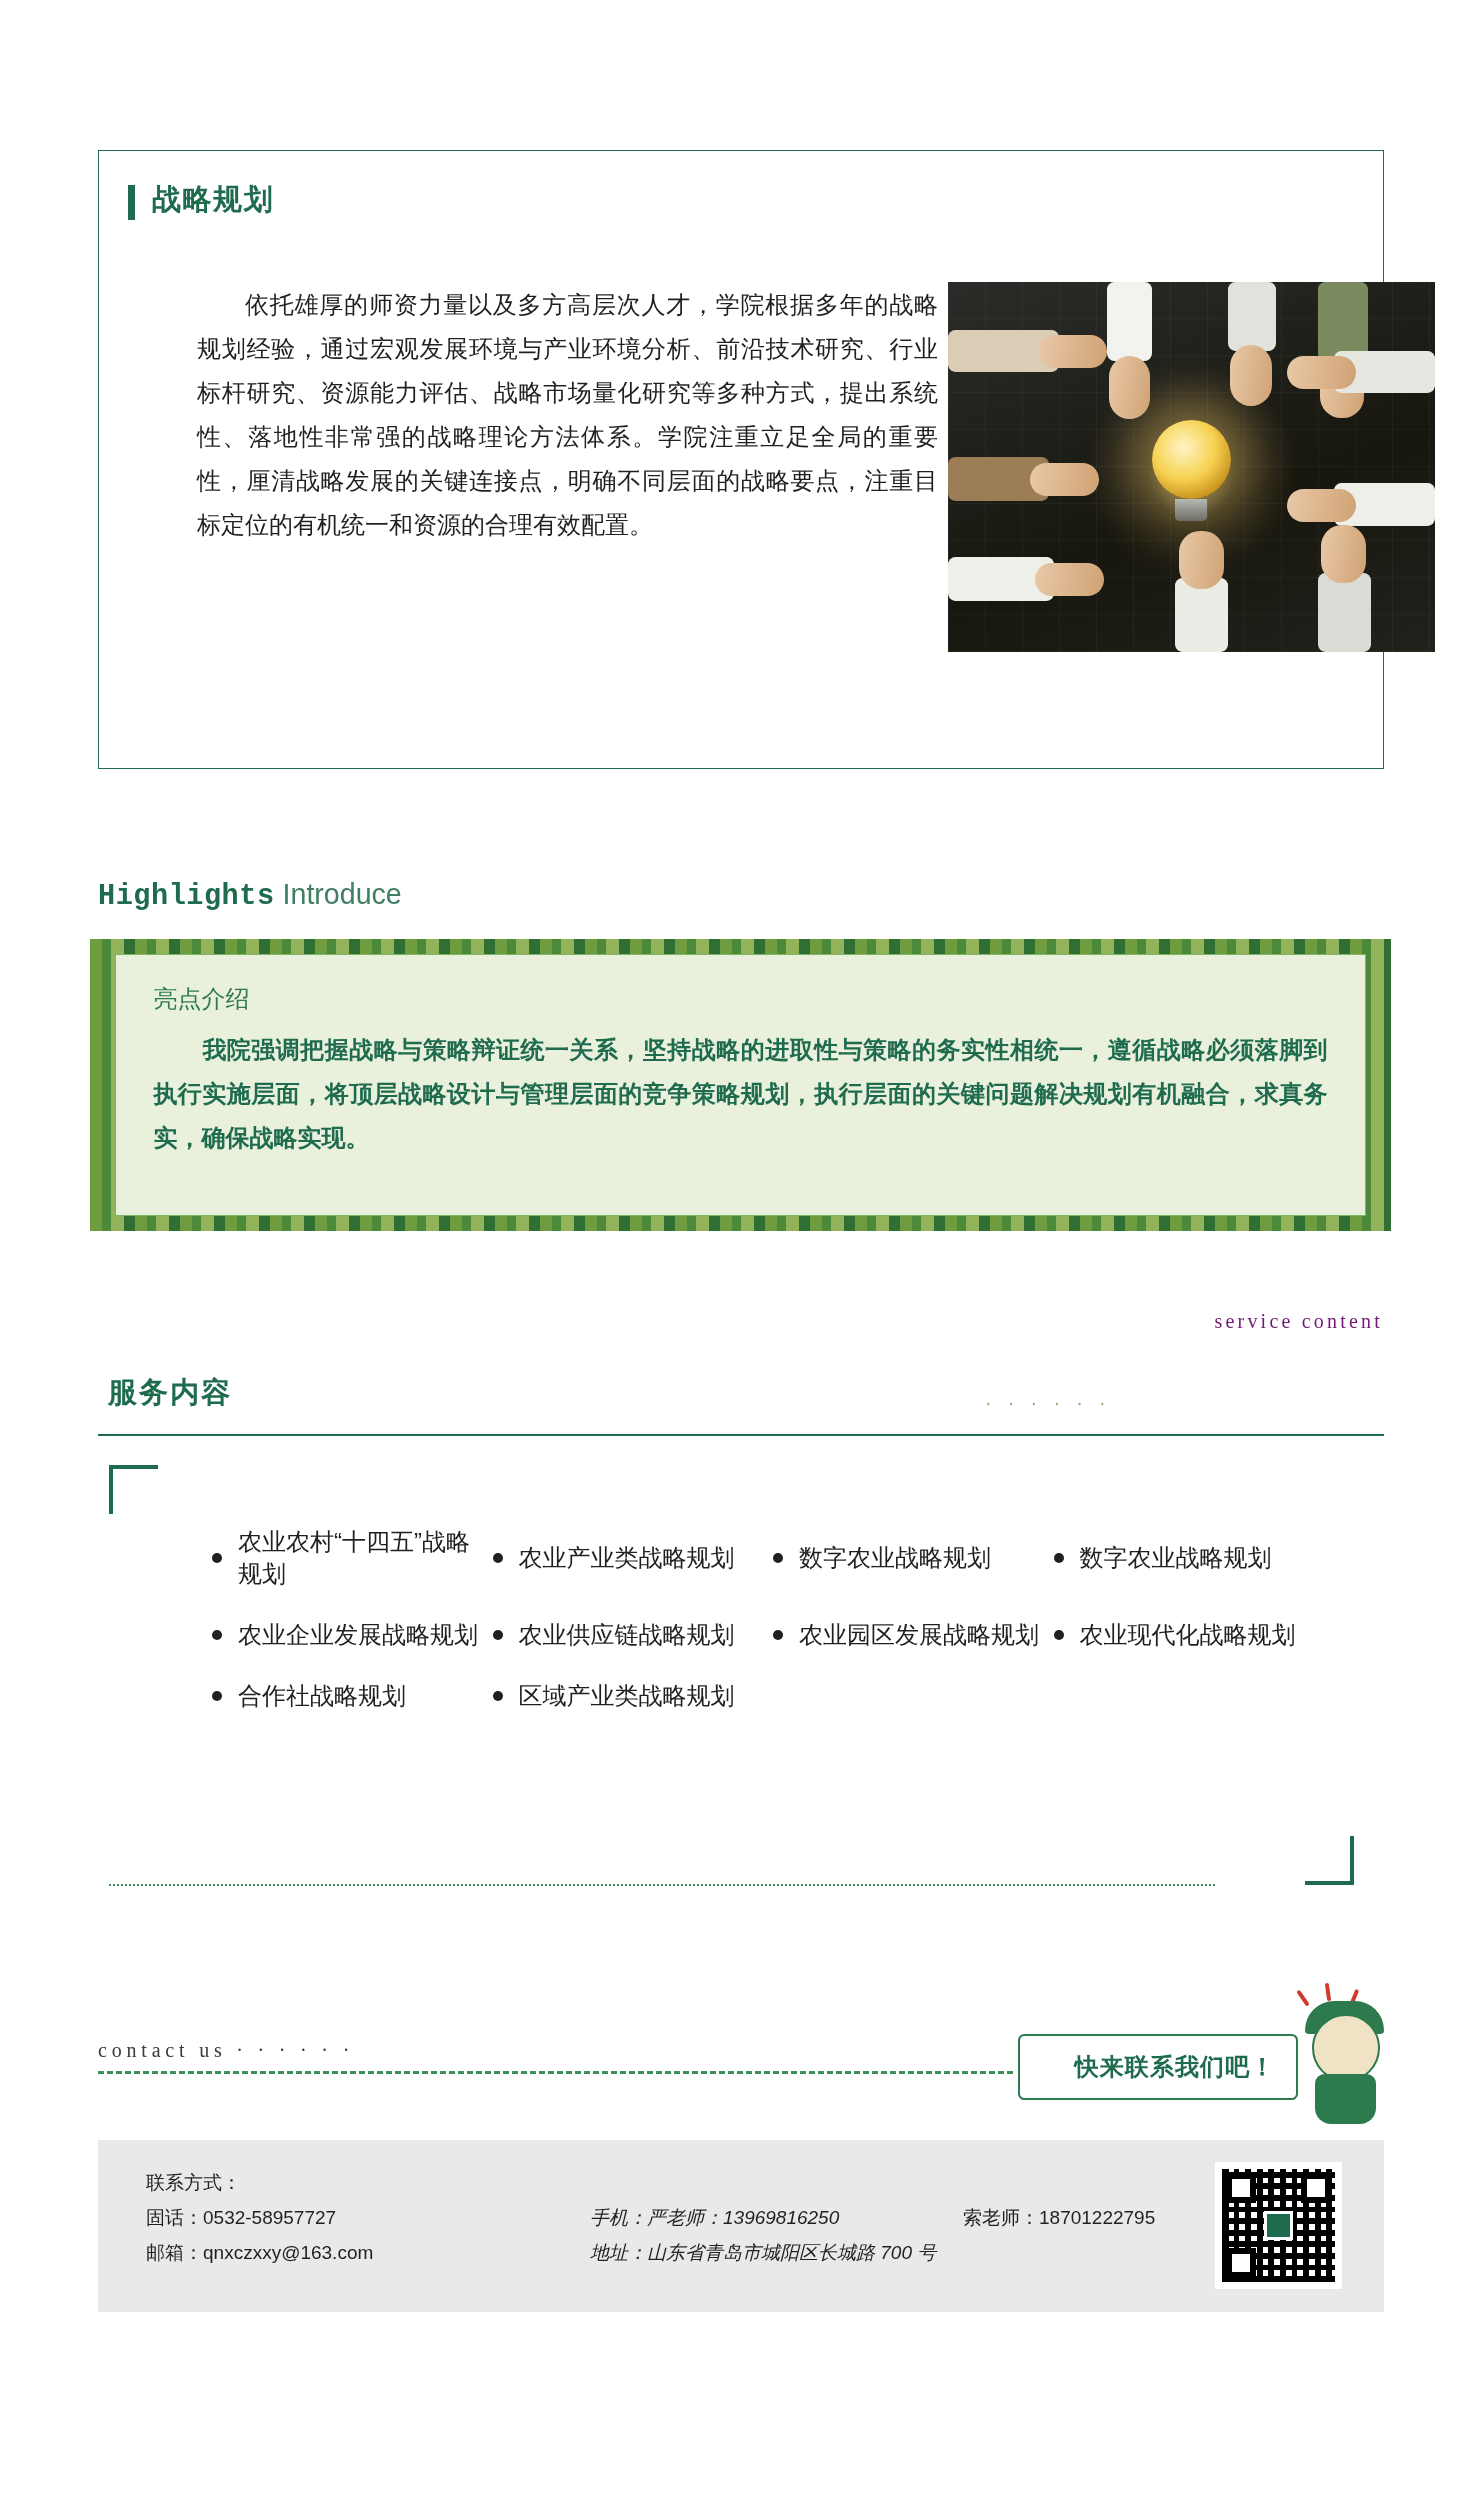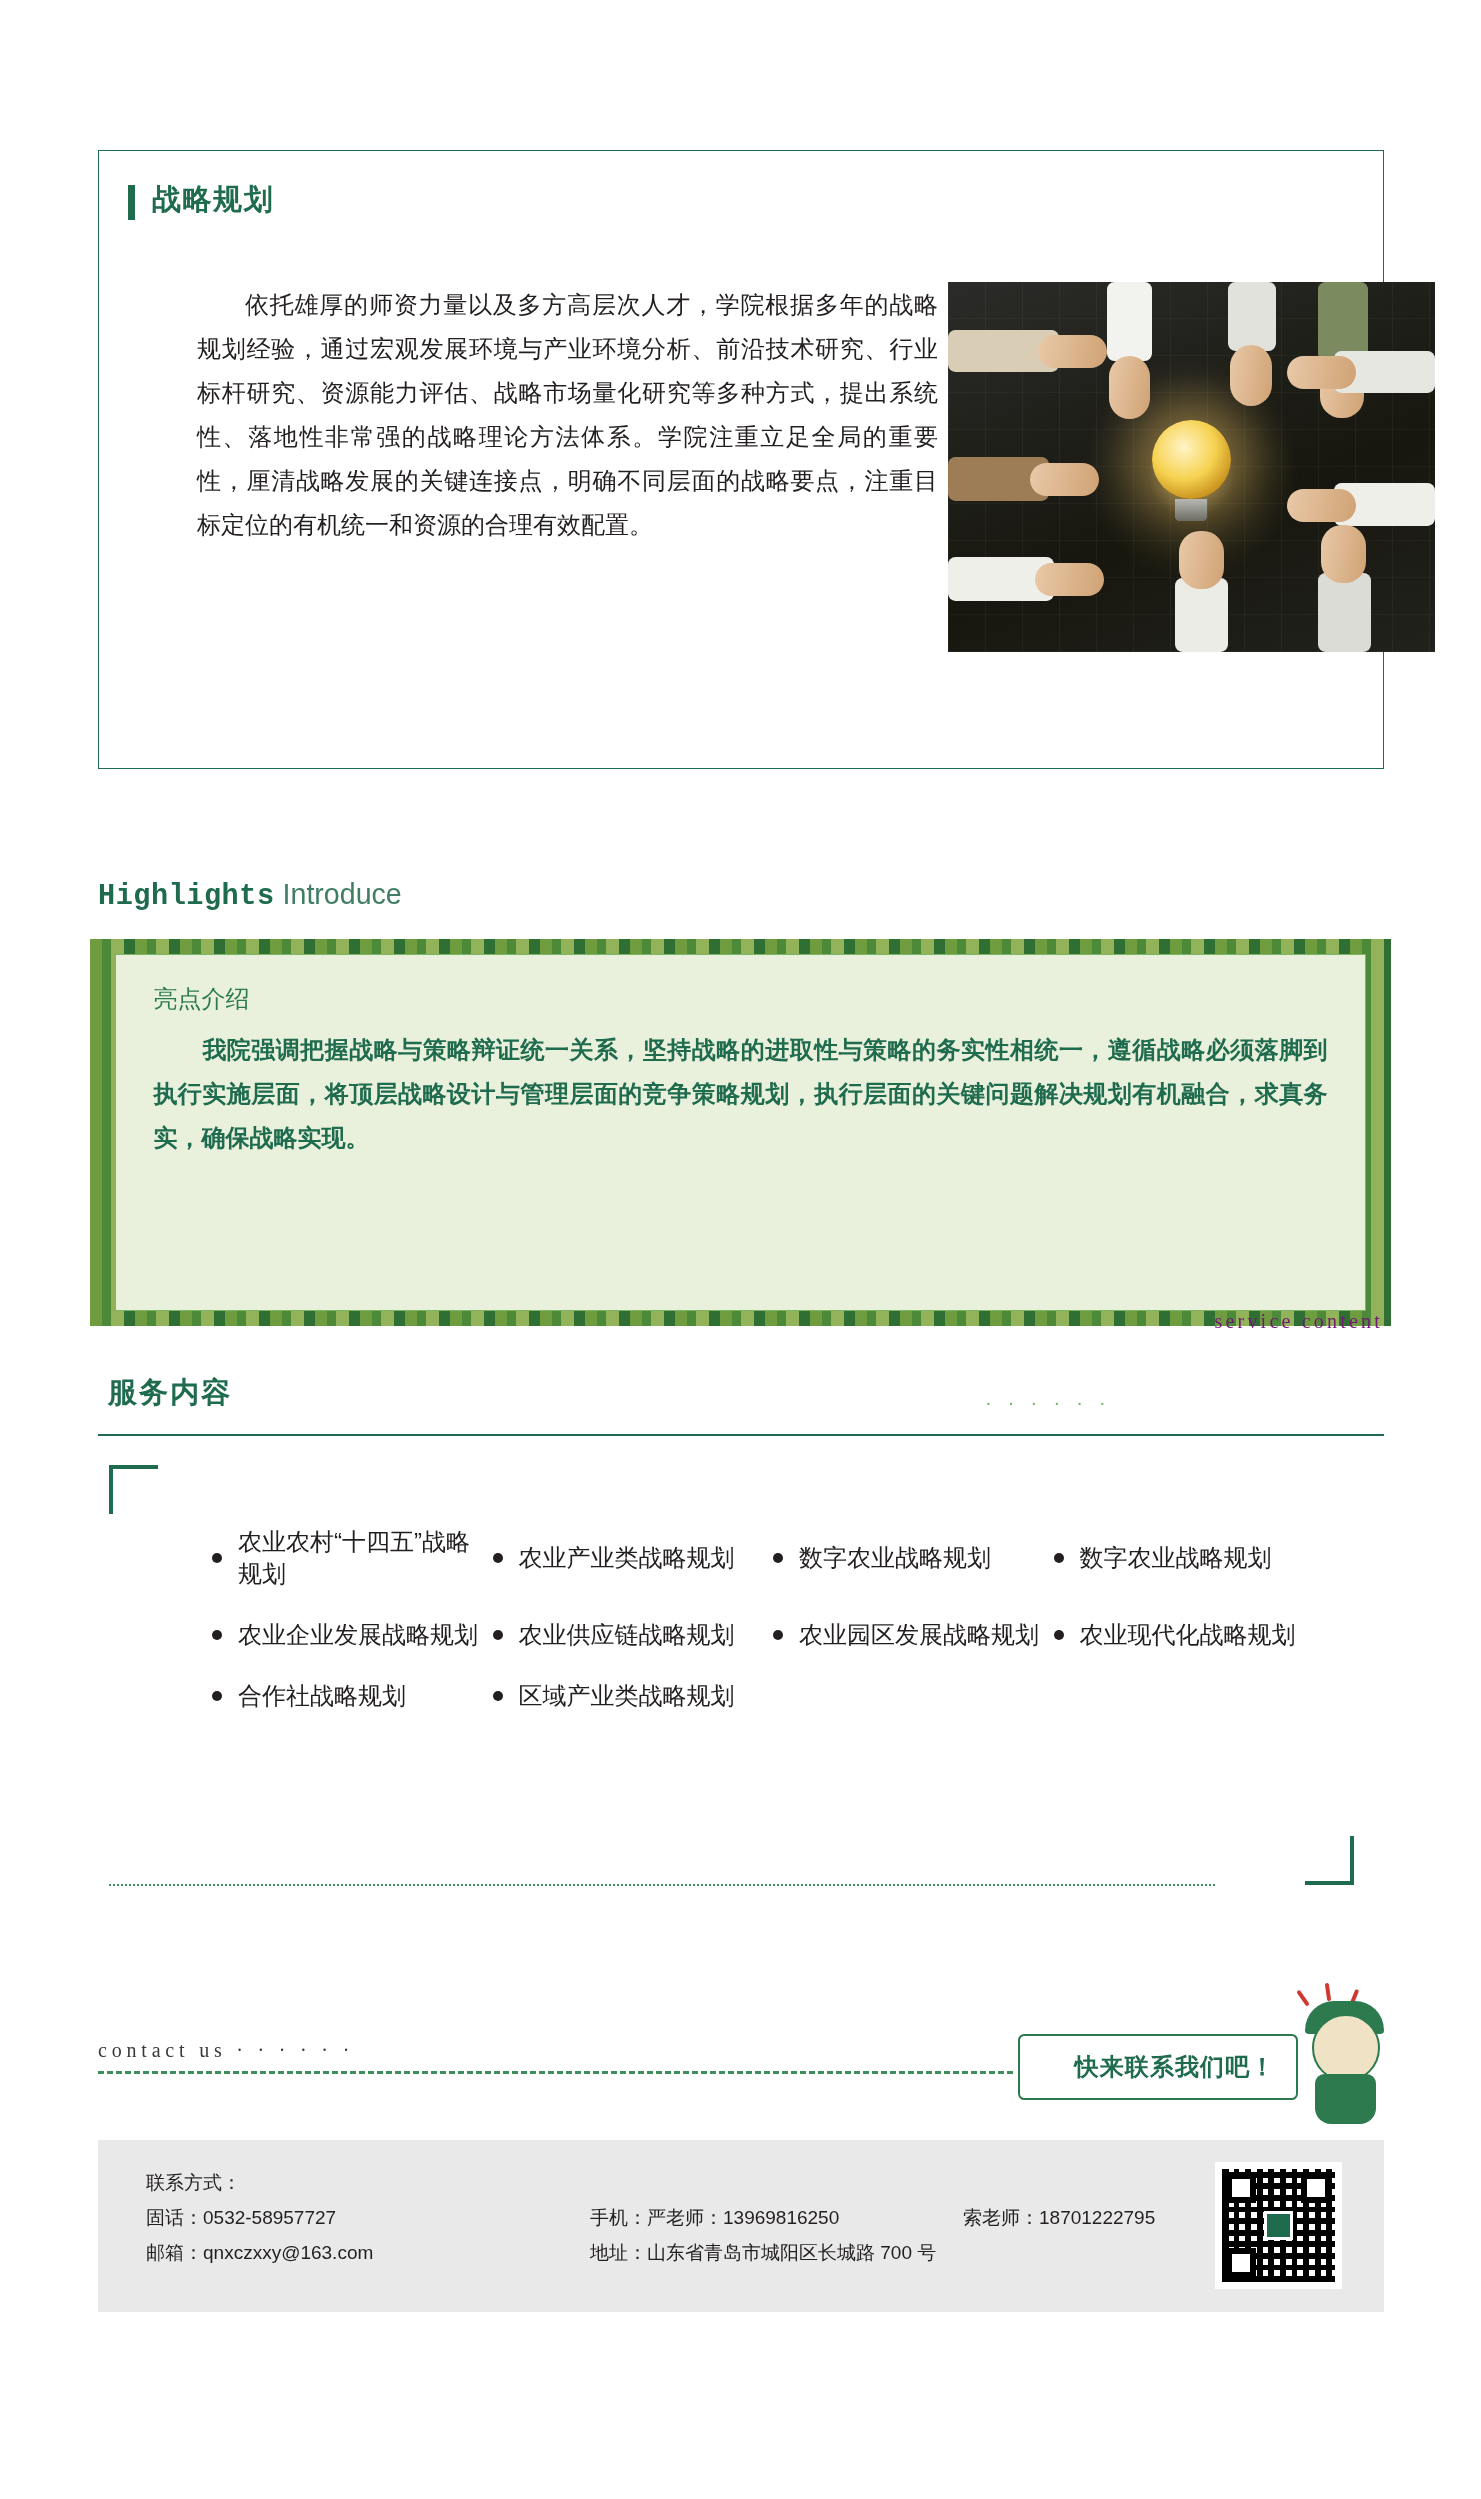--- a/index.html
+++ b/index.html
@@ -124,21 +124,21 @@
   }
   .highlights-head .en-light {
     font-weight: normal;
     color: #3f7e63;
   }
   .highlight-band {
     position: absolute;
     left: 90px;
     top: 939px;
     width: 1301px;
-    height: 387px;
+    height: 292px;
     background:
       repeating-linear-gradient(90deg,#6f9c3f 0 11.6px,#4c8a3a 11.6px 21px,#93b35a 21px 34px,#2f6f34 34px 45px),
       linear-gradient(#4f8b3a,#3d7a34);
     overflow: hidden;
   }
   .highlight-inner {
     position: absolute;
     left: 25.4px;
     top: 15px;
     right: 25.4px;
@@ -334,20 +334,21 @@
     line-height: 35px;
     color: #231f20;
   }
   .contact-col-2 {
     position: absolute;
     left: 492px;
     top: 60px;
     font-size: 19px;
     line-height: 35px;
     color: #231f20;
+    font-style: italic;
   }
   .contact-col-3 {
     position: absolute;
     left: 865px;
     top: 60px;
     font-size: 19px;
     line-height: 35px;
     color: #231f20;
   }
   .qr {

